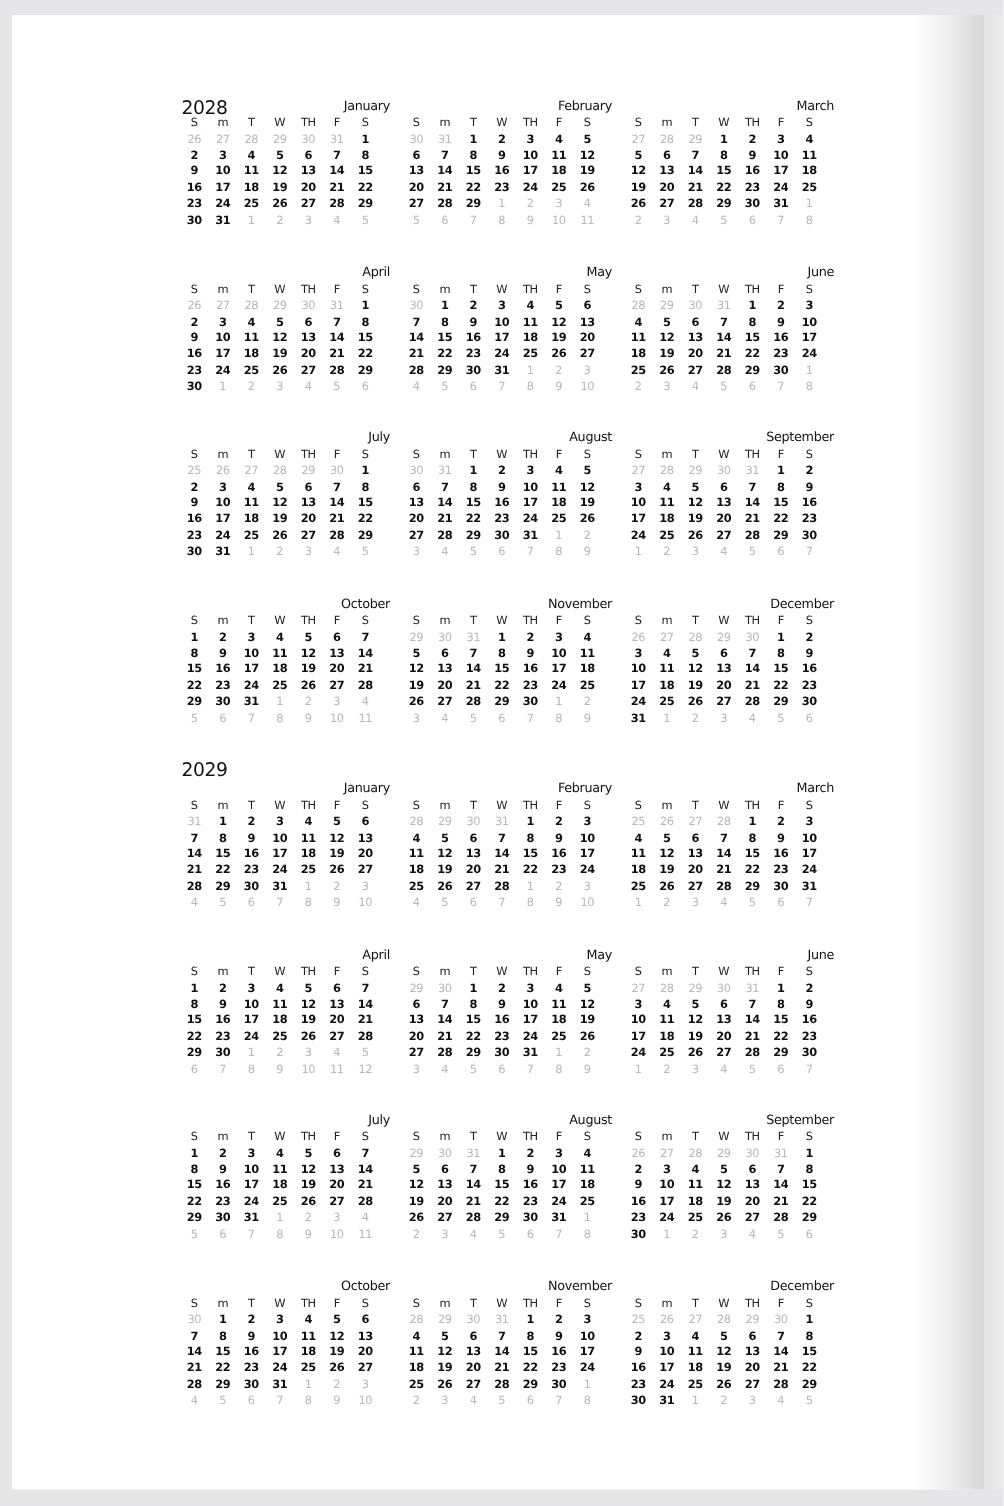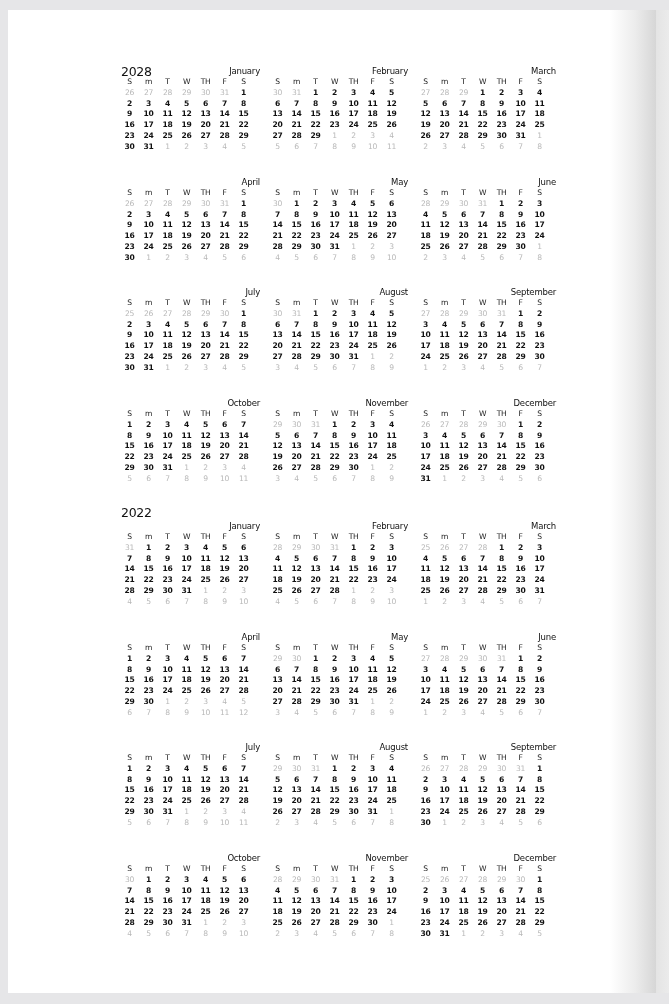--- a/index.html
+++ b/index.html
@@ -690,21 +690,21 @@
         <div class="cell cur">30</div>
         <div class="cell cur">31</div>
         <div class="cell other">1</div>
         <div class="cell other">2</div>
         <div class="cell other">3</div>
         <div class="cell other">4</div>
         <div class="cell other">5</div>
         <div class="cell other">6</div>
       </div>
     </div>
-    <div class="year" style="top: 505px;">2022</div>
+    <div class="year" style="top: 505px;">2029</div>
     <div class="month" style="left: 120px; top: 521px;">
       <div class="month-name">January</div>
       <div class="grid">
         <div class="cell head">S</div>
         <div class="cell head">m</div>
         <div class="cell head">T</div>
         <div class="cell head">W</div>
         <div class="cell head">TH</div>
         <div class="cell head">F</div>
         <div class="cell head">S</div>

